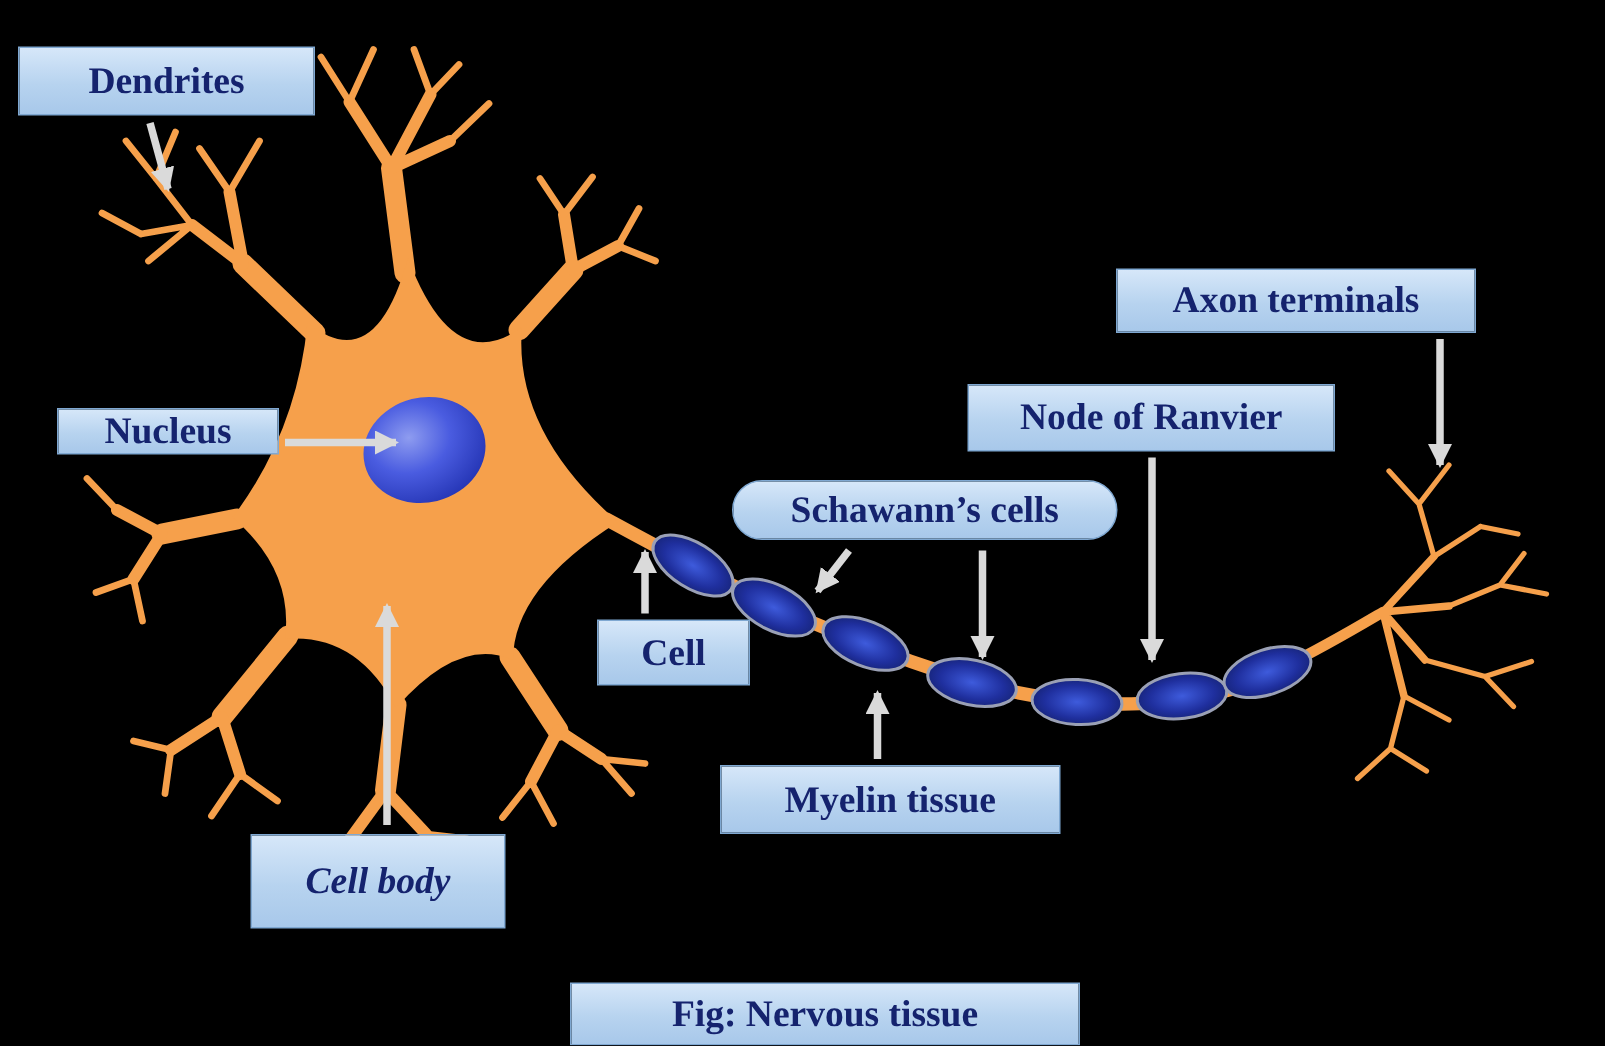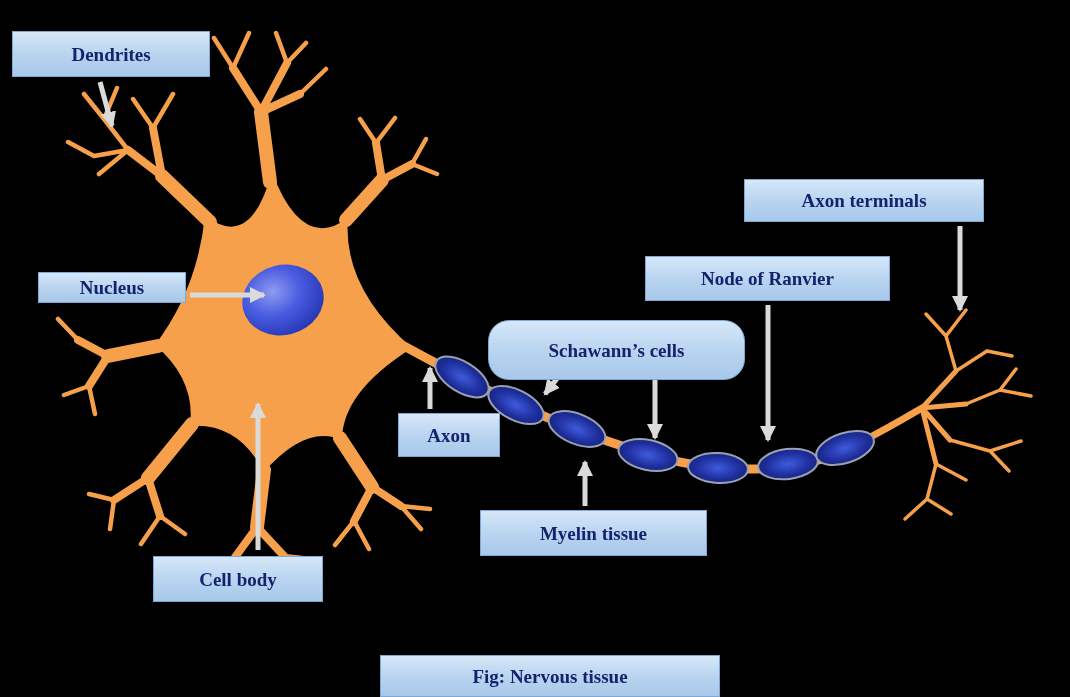--- a/index.html
+++ b/index.html
@@ -22,34 +22,34 @@
     width: 1070px;
     height: 697px;
   }
   .label-box {
     position: absolute;
     box-sizing: border-box;
     background: linear-gradient(180deg, #d6e7f9 0%, #b7d3ef 55%, #a8c8ea 100%);
     border: 1px solid #7fa8d2;
     color: #15236e;
     font-weight: bold;
-    font-size: 19px;
+    font-size: 25px;
     line-height: 1;
     display: flex;
     align-items: center;
     justify-content: center;
     text-align: center;
     white-space: nowrap;
     padding: 2px 8px;
   }
   .lb-dendrites      { left: 12px;  top: 31px;  width: 198px; height: 46px; }
   .lb-nucleus        { left: 38px;  top: 272px; width: 148px; height: 31px; }
-  .lb-cell-body      { left: 153px; top: 556px; width: 170px; height: 46px; }
+  .lb-cell-body      { left: 167px; top: 556px; width: 170px; height: 63px; font-style: italic; }
   .lb-axon           { left: 398px; top: 413px; width: 102px; height: 44px; }
-  .lb-schwann        { left: 488px; top: 320px; width: 257px; height: 60px; border-radius: 21px; }
+  .lb-schwann        { left: 488px; top: 320px; width: 257px; height: 40px; border-radius: 21px; }
   .lb-myelin         { left: 480px; top: 510px; width: 227px; height: 46px; }
   .lb-node           { left: 645px; top: 256px; width: 245px; height: 45px; }
   .lb-axon-terminals { left: 744px; top: 179px; width: 240px; height: 43px; }
   .lb-caption        { left: 380px; top: 655px; width: 340px; height: 42px; }
 </style>
 </head>
 <body>
 
 <div id="stage">
 
@@ -158,20 +158,20 @@
       <line x1="655" y1="367" x2="655" y2="438" marker-end="url(#arrowHead)"></line>
       <line x1="585" y1="506" x2="585" y2="462" marker-end="url(#arrowHead)"></line>
       <line x1="768" y1="305" x2="768" y2="440" marker-end="url(#arrowHead)"></line>
       <line x1="960" y1="226" x2="960" y2="310" marker-end="url(#arrowHead)"></line>
     </g>
   </svg>
 
   <div class="label-box lb-dendrites">Dendrites</div>
   <div class="label-box lb-nucleus">Nucleus</div>
   <div class="label-box lb-cell-body">Cell body</div>
-  <div class="label-box lb-axon">Axon</div>
+  <div class="label-box lb-axon">Cell</div>
   <div class="label-box lb-schwann">Schawann’s cells</div>
   <div class="label-box lb-myelin">Myelin tissue</div>
   <div class="label-box lb-axon-terminals">Axon terminals</div>
   <div class="label-box lb-node">Node of Ranvier</div>
   <div class="label-box lb-caption">Fig: Nervous tissue</div>
 
 </div>
 
 </body></html>

